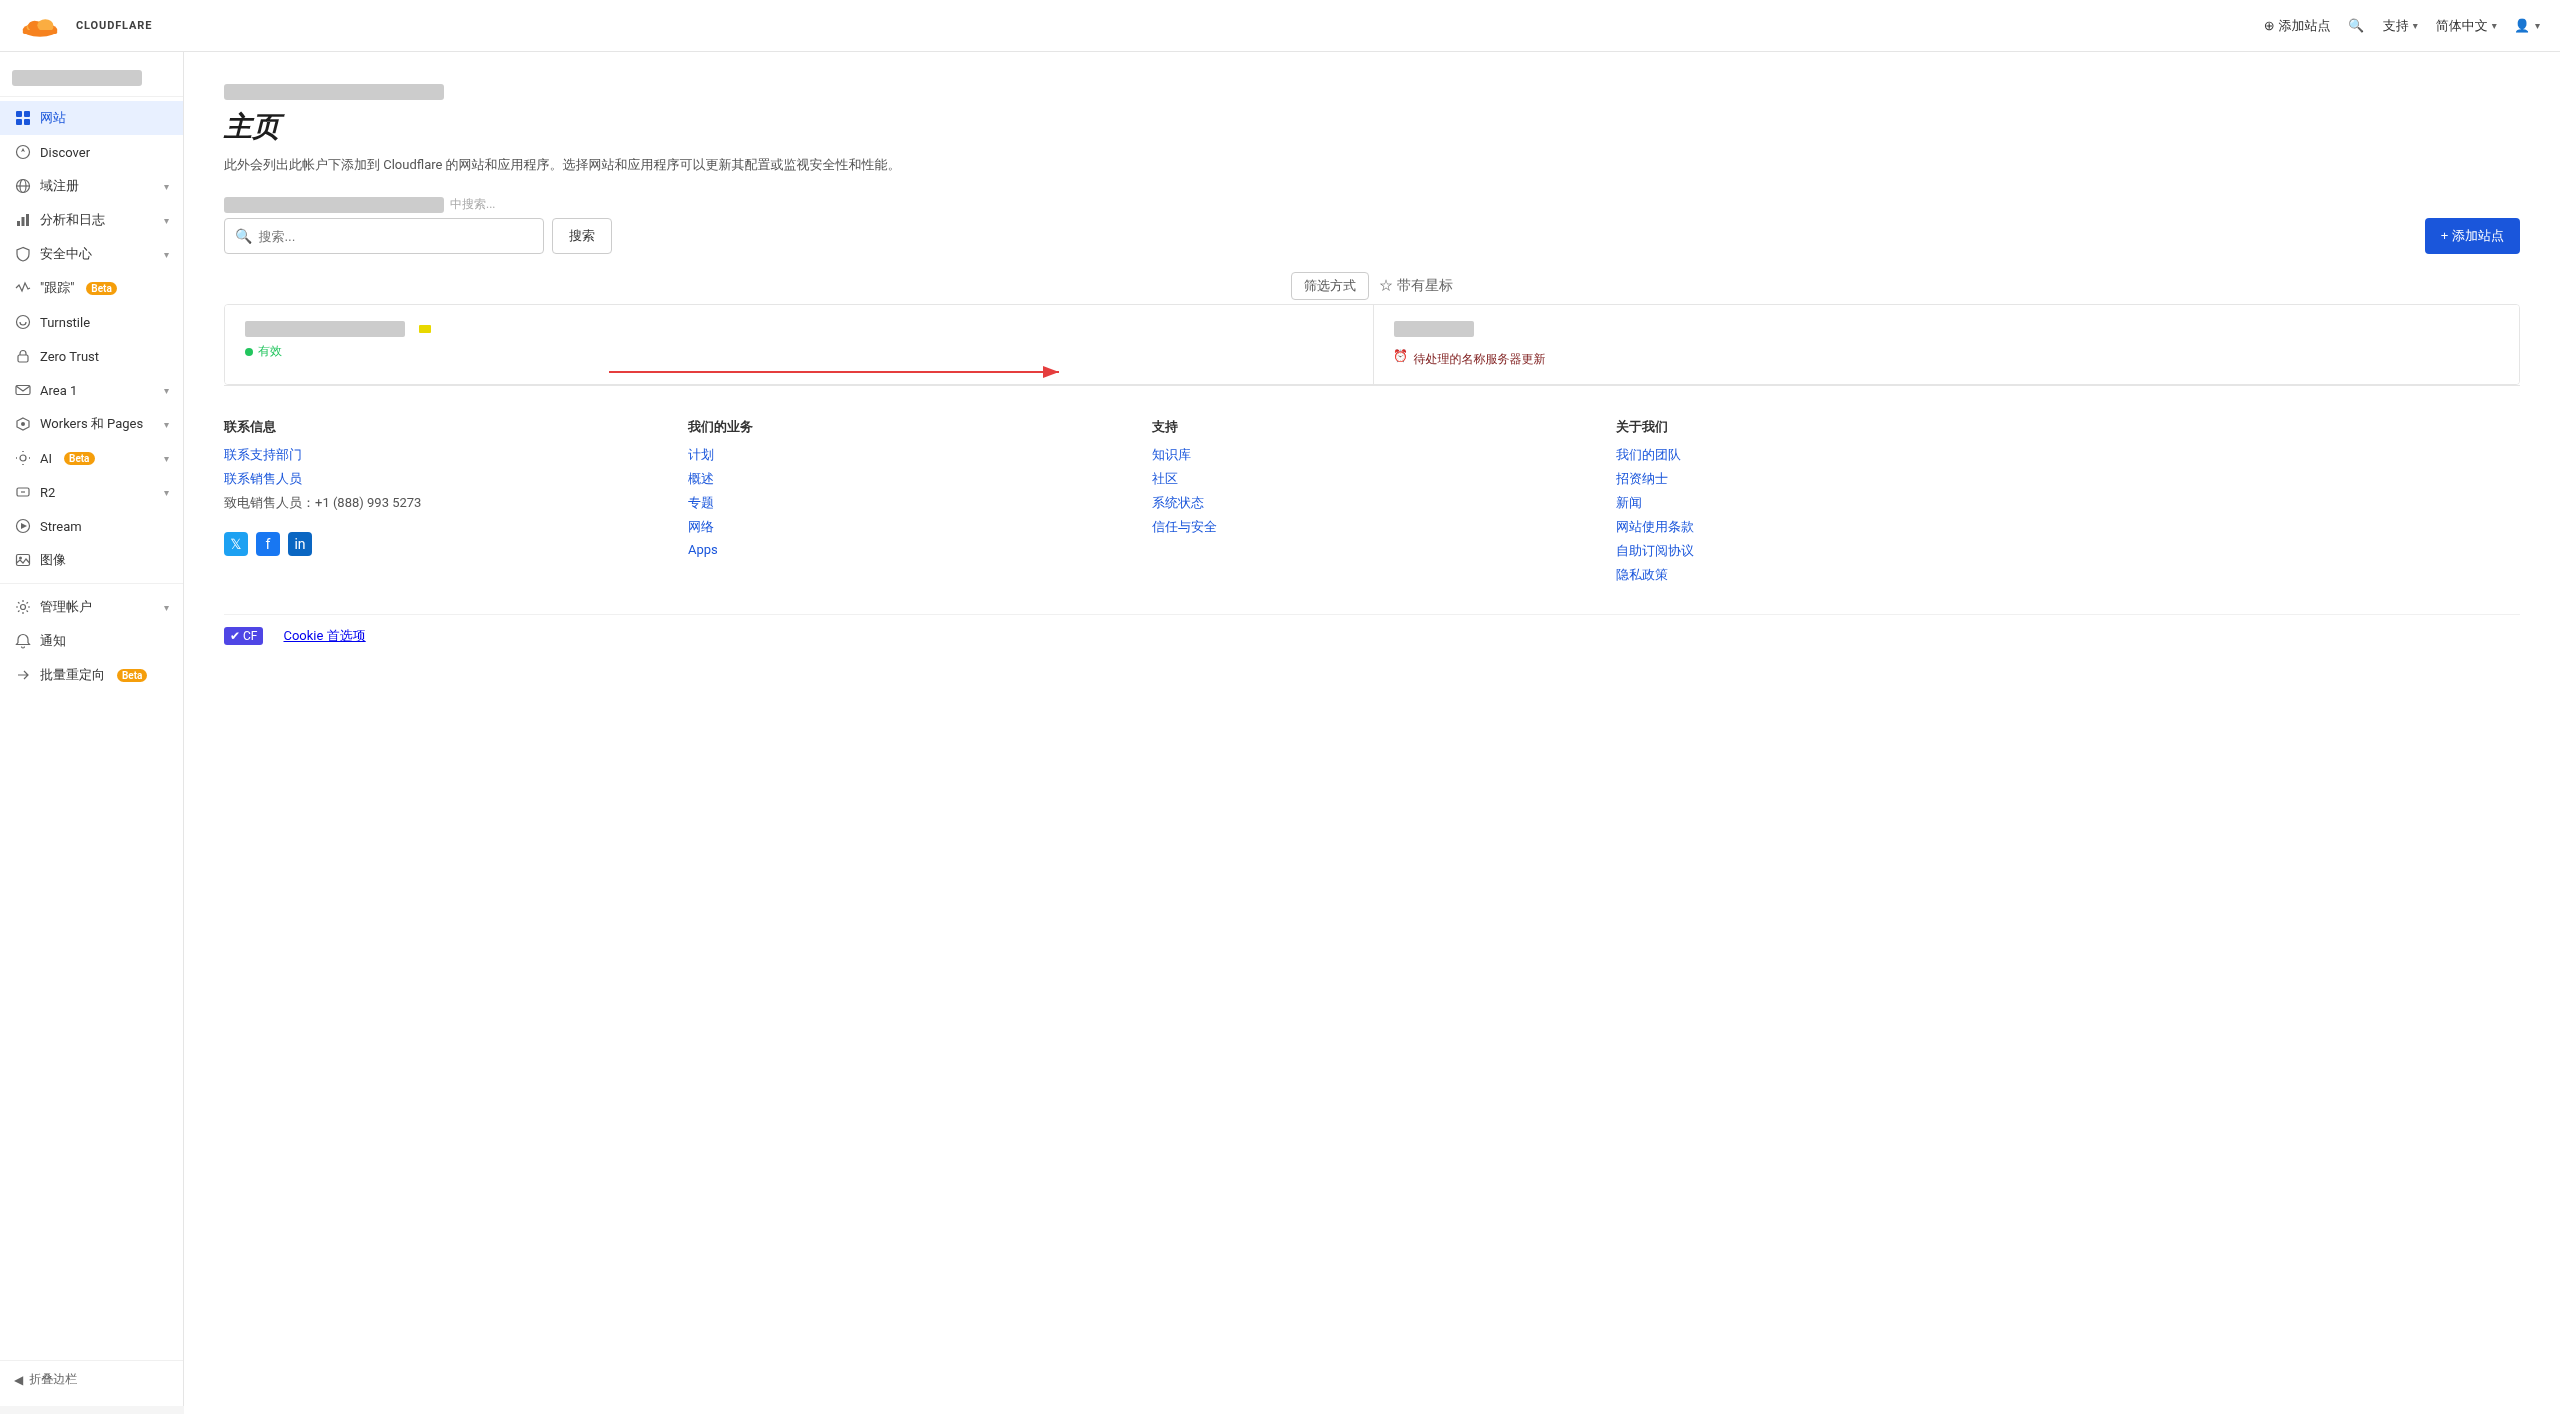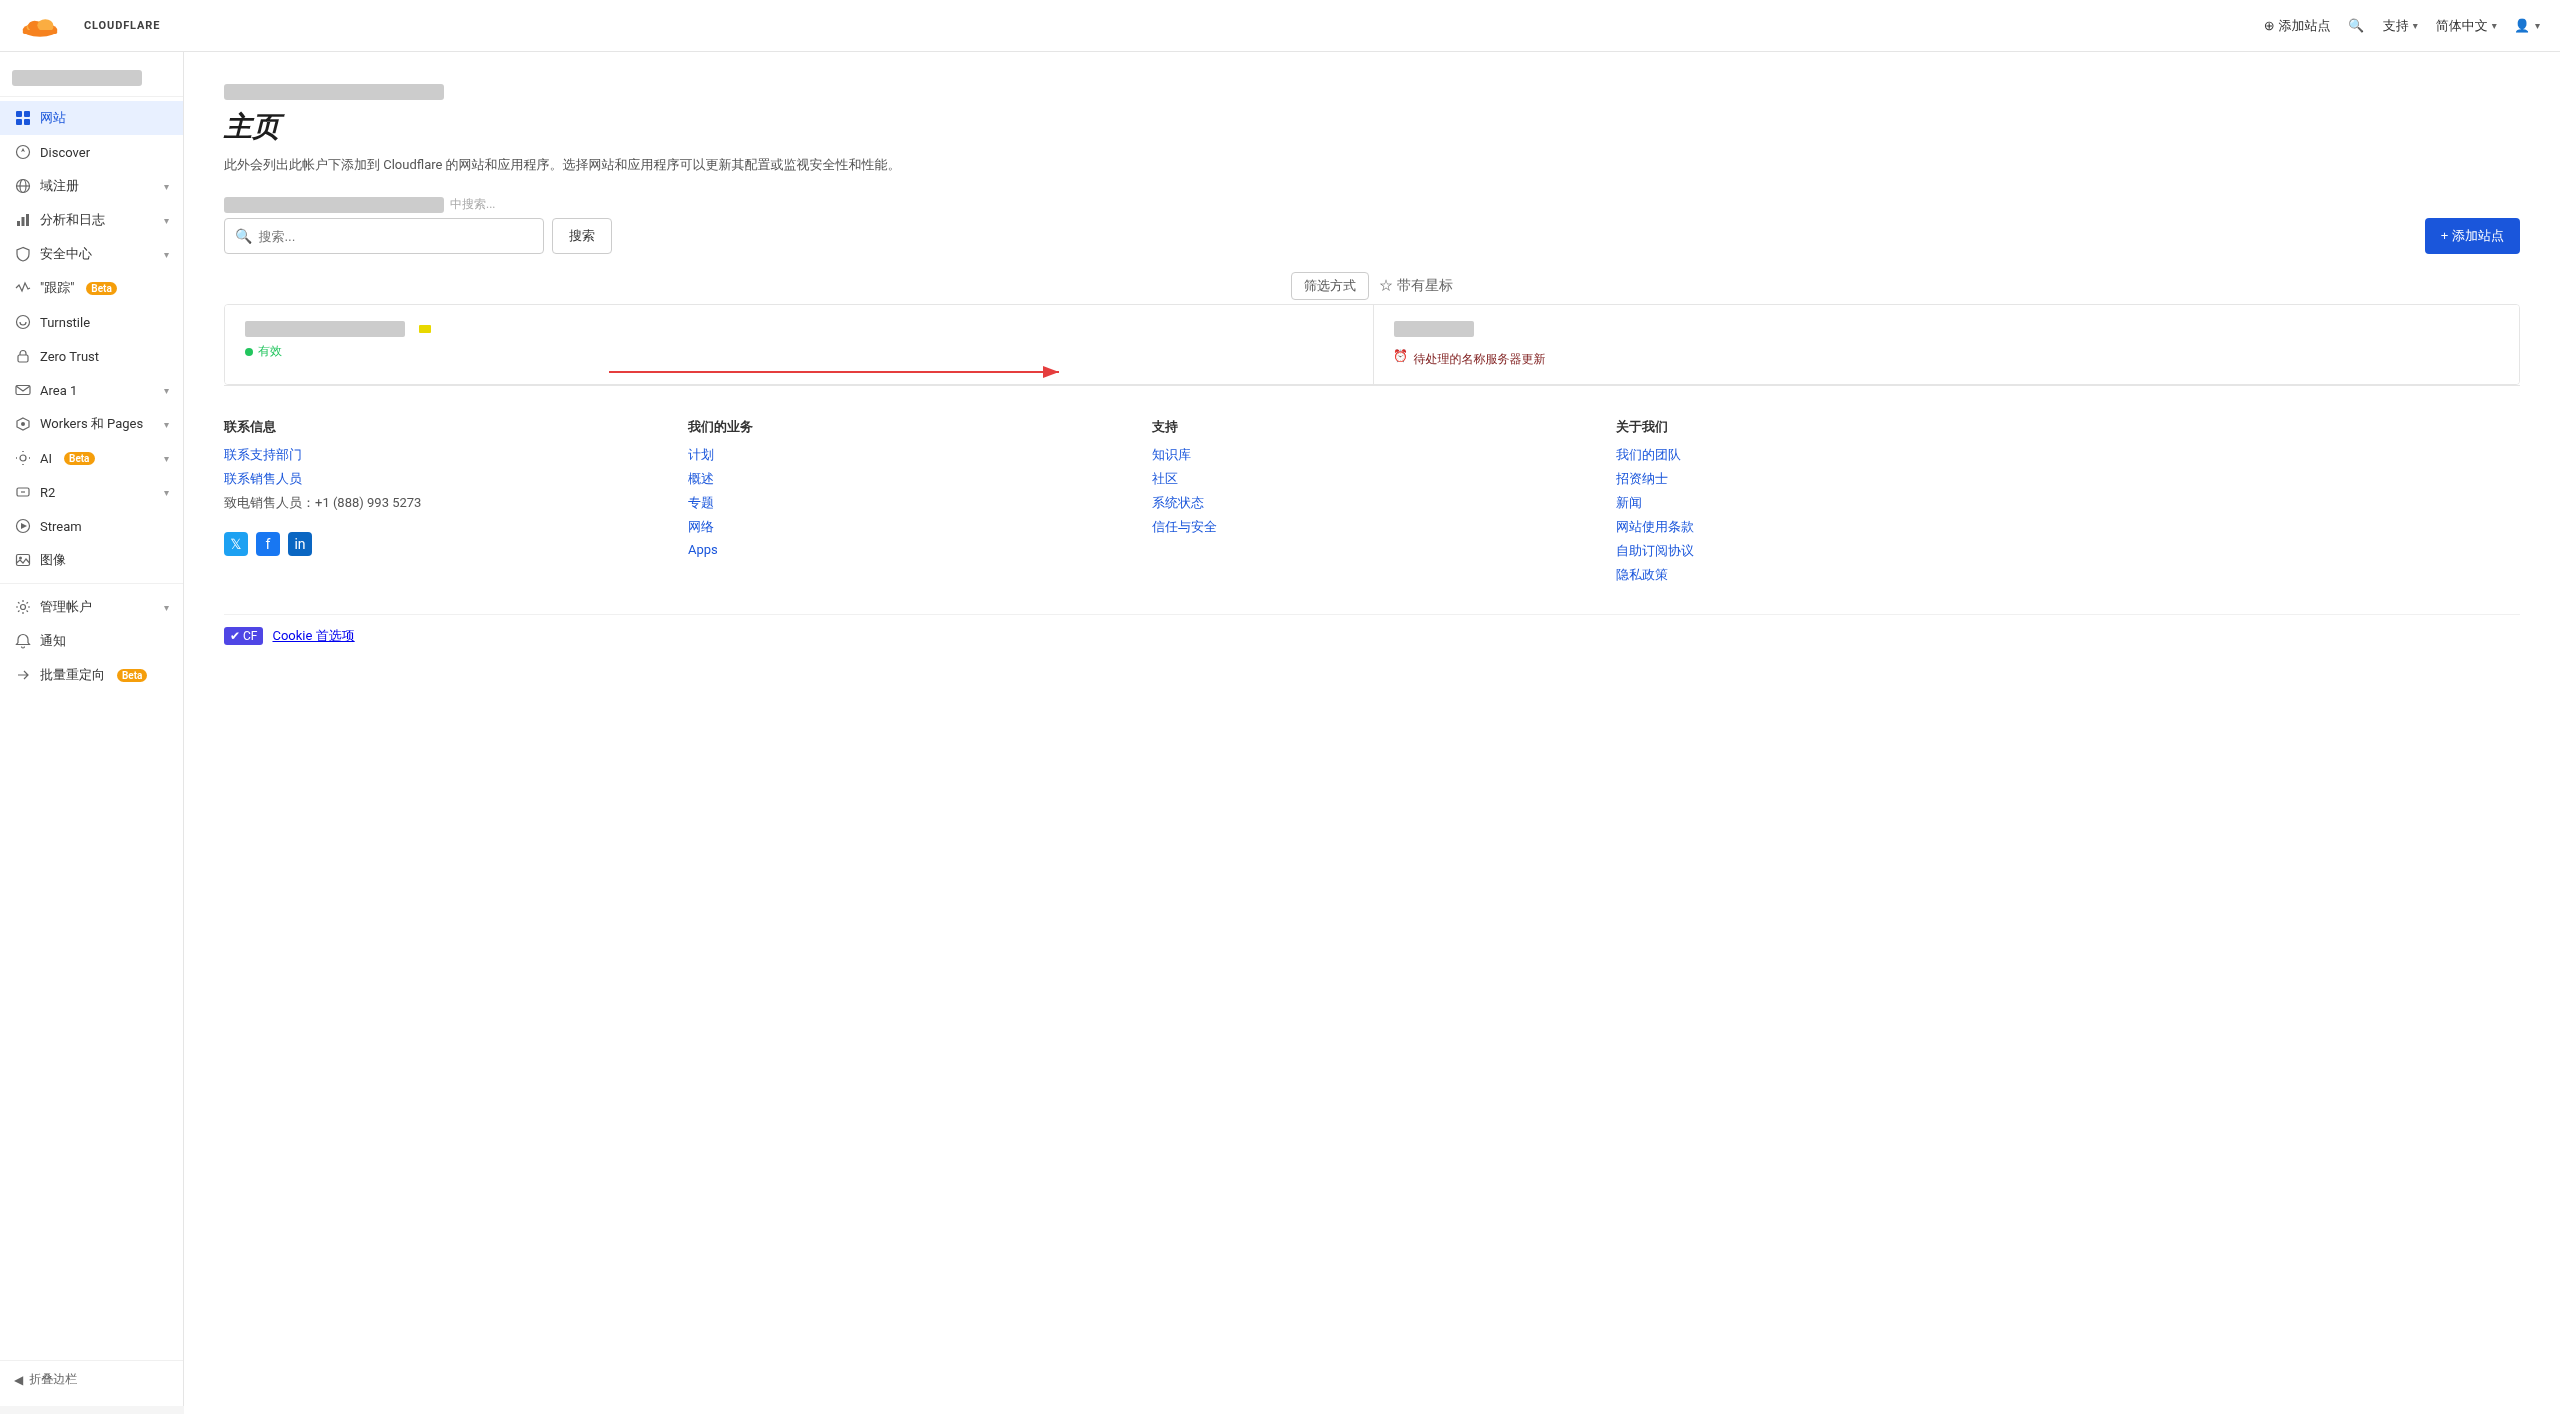--- a/index.html
+++ b/index.html
@@ -4,21 +4,21 @@
   <style>
     * { box-sizing: border-box; margin: 0; padding: 0; }
     body { font-family: -apple-system, BlinkMacSystemFont, "Segoe UI", Roboto, sans-serif; font-size: 14px; color: #333; background: #f5f5f5; }
 
     
     .topnav {
       display: flex; align-items: center; justify-content: space-between;
       background: #fff; border-bottom: 1px solid #e5e5e5;
       padding: 0 20px; height: 52px; position: fixed; top: 0; left: 0; right: 0; z-index: 100;
     }
-    .topnav-logo { display: flex; align-items: center; gap: 24px; }
+    .topnav-logo { display: flex; align-items: center; gap: 16px; }
     .logo-icon { width: 40px; height: 28px; }
     .logo-text { font-size: 11px; font-weight: 700; letter-spacing: 0.08em; color: #404040; }
     .topnav-right { display: flex; align-items: center; gap: 18px; }
     .topnav-btn { background: none; border: none; cursor: pointer; font-size: 13px; color: #333; display: flex; align-items: center; gap: 4px; }
     .topnav-btn .arrow { font-size: 10px; color: #666; }
     .add-site-btn-top {
       background: none; border: none; cursor: pointer; font-size: 13px; color: #333;
       display: flex; align-items: center; gap: 4px;
     }
 
@@ -116,21 +116,21 @@
     .footer { border-top: 1px solid #e5e5e5; padding-top: 32px; margin-top: 60px; }
     .footer-grid { display: grid; grid-template-columns: repeat(5, 1fr); gap: 24px; margin-bottom: 24px; }
     .footer-col h4 { font-size: 13px; font-weight: 600; color: #333; margin-bottom: 10px; }
     .footer-col a { display: block; font-size: 13px; color: #1a56db; margin-bottom: 6px; text-decoration: none; }
     .footer-col p { font-size: 13px; color: #555; margin-bottom: 20px; }
     .social-icons { display: flex; gap: 8px; margin-top: 6px; }
     .social-icon { width: 24px; height: 24px; border-radius: 4px; display: flex; align-items: center; justify-content: center; font-size: 14px; color: #fff; }
     .social-twitter { background: #1da1f2; }
     .social-facebook { background: #1877f2; }
     .social-linkedin { background: #0a66c2; }
-    .footer-bottom { display: flex; align-items: center; gap: 9px; font-size: 13px; color: #555; padding-top: 12px; border-top: 1px solid #f0f0f0; }
+    .footer-bottom { display: flex; align-items: center; gap: 20px; font-size: 13px; color: #555; padding-top: 12px; border-top: 1px solid #f0f0f0; }
     .cookie-icon { display: inline-flex; align-items: center; gap: 4px; font-size: 12px; background: #4f46e5; color: #fff; padding: 2px 6px; border-radius: 3px; }
 
     
     svg { display: block; }
 
     
     .highlight-bar { background: #e8d800; height: 8px; width: 12px; display: inline-block; margin-left: 6px; border-radius: 1px; vertical-align: middle; }
   </style>
 </head>
 <body>

